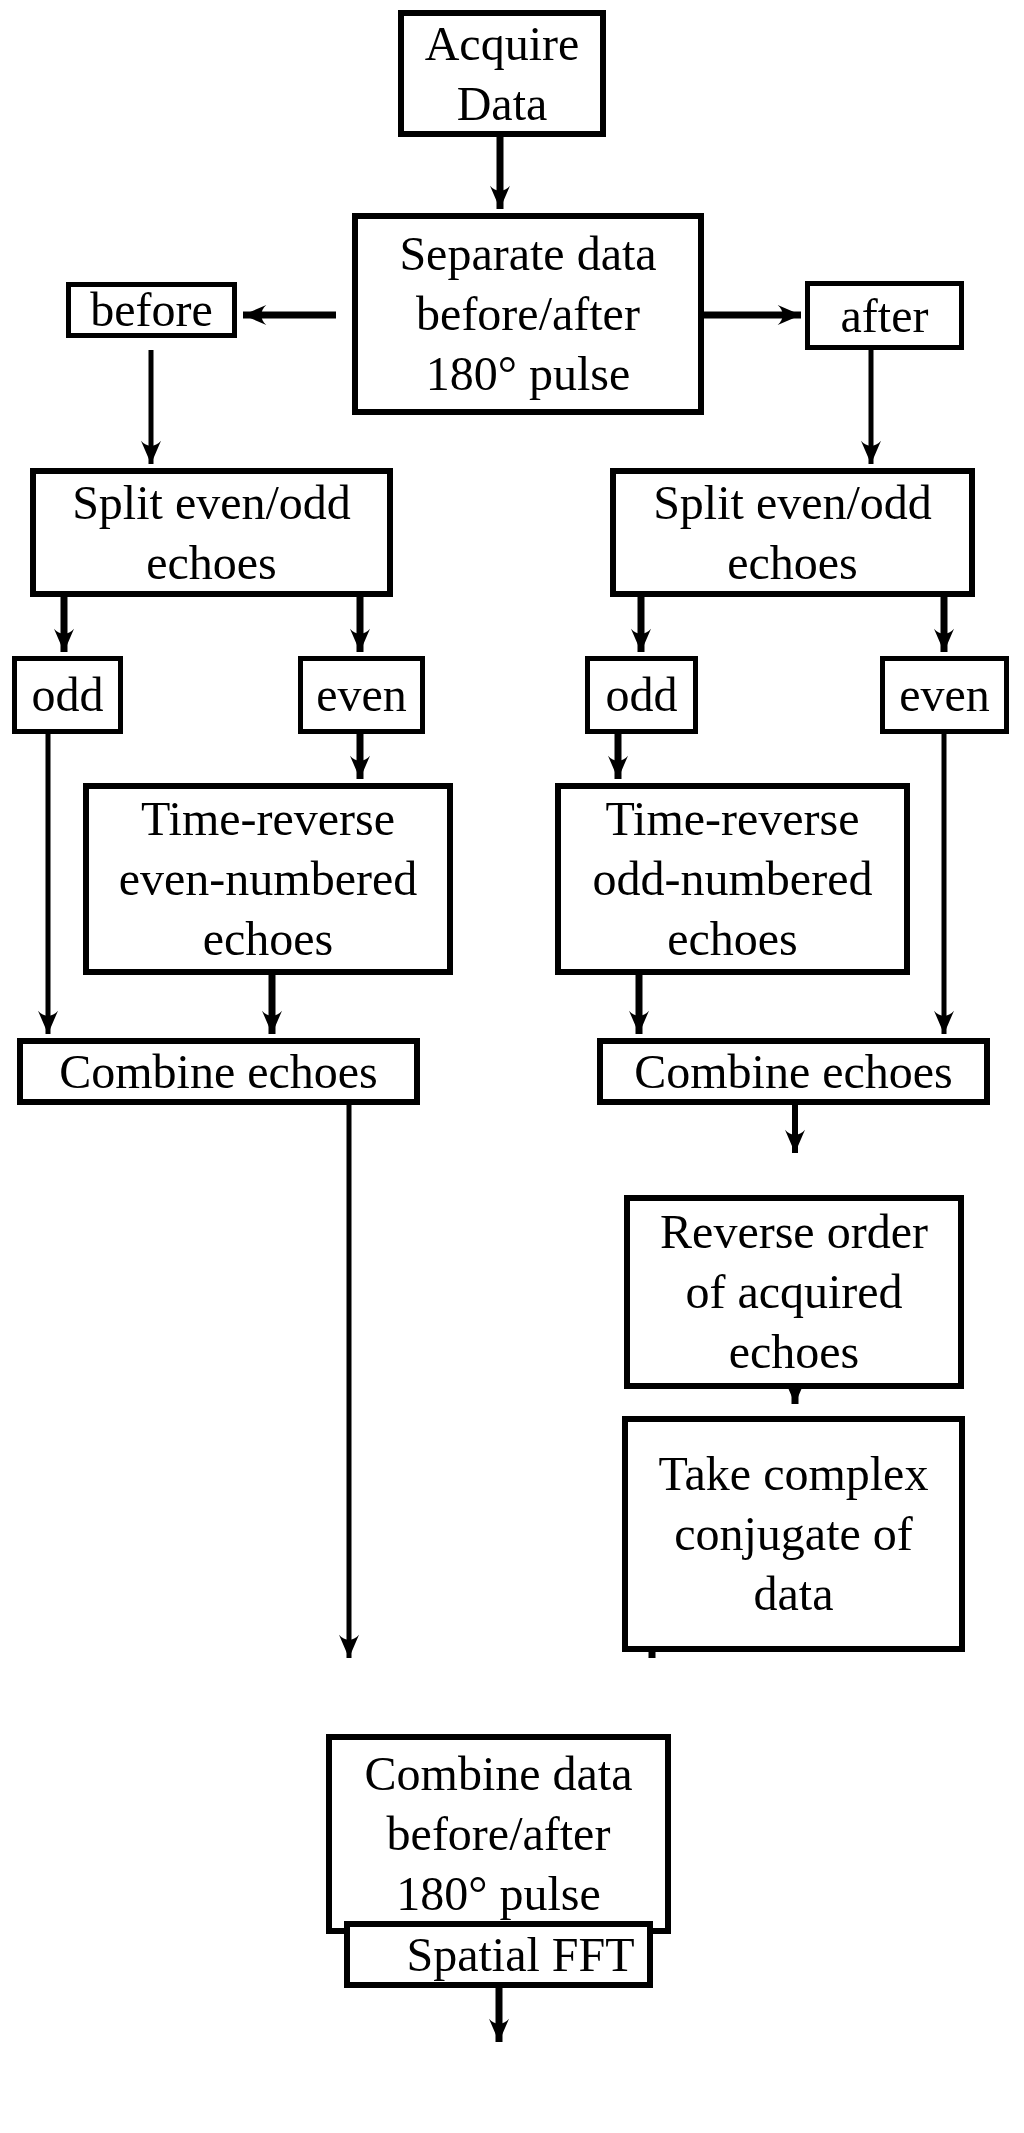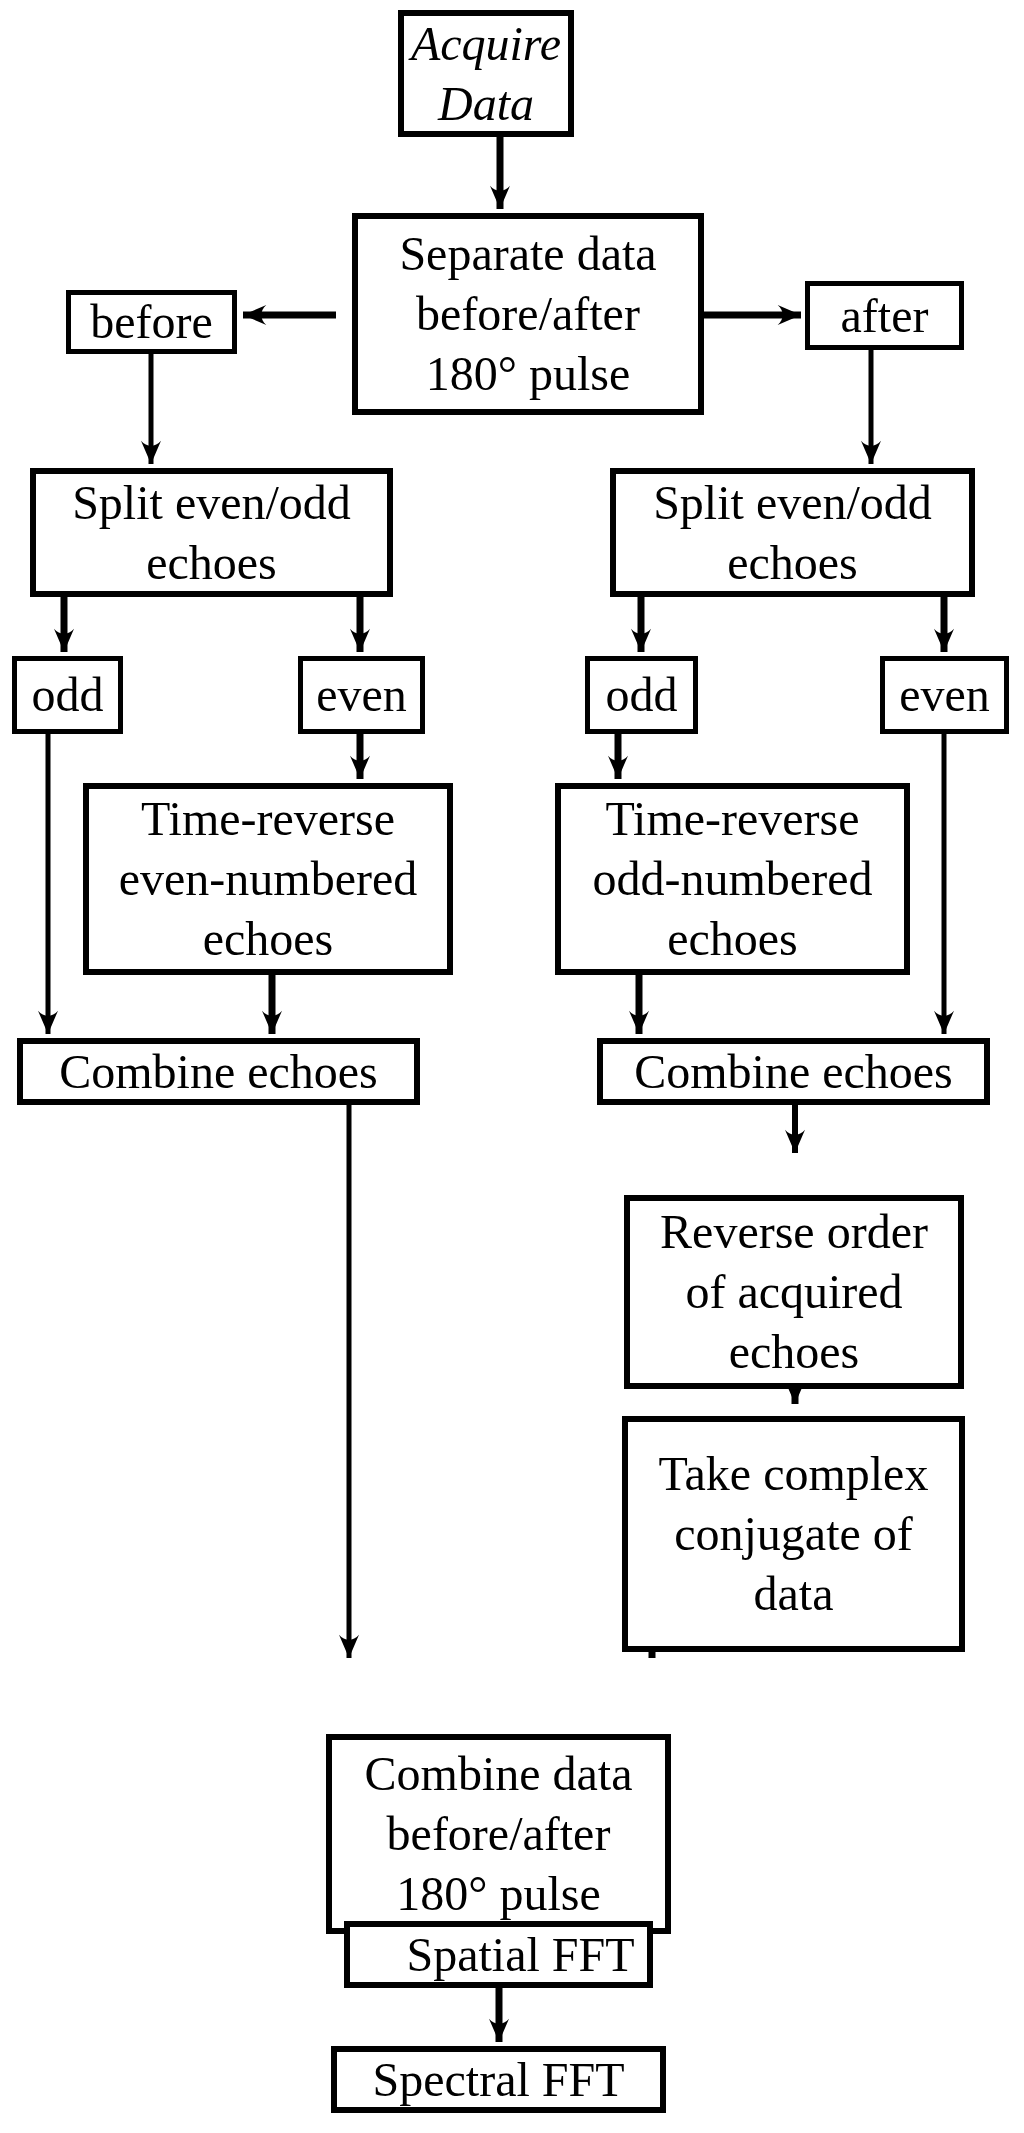--- a/index.html
+++ b/index.html
@@ -37,23 +37,23 @@
     align-items: center;
     justify-content: center;
     text-align: center;
     white-space: pre-line;
     font-family: "Liberation Serif", "DejaVu Serif", serif;
     font-size: 48px;
     line-height: 60px;
   }
   .mini { border-width: 5px; }
 
-  #n-acquire       { left: 398px; top: 10px;   width: 176px; height: 127px; font-style: italic; }
+  #n-acquire       { left: 398px; top: 10px;   width: 208px; height: 127px; }
   #n-separate      { left: 352px; top: 213px;  width: 352px; height: 202px; }
-  #n-before        { left: 66px;  top: 290px;  width: 171px; height: 64px; }
+  #n-before        { left: 66px;  top: 282px;  width: 171px; height: 56px; }
   #n-after         { left: 805px; top: 281px;  width: 159px; height: 69px; }
   #n-split-left    { left: 30px;  top: 468px;  width: 363px; height: 129px; }
   #n-split-right   { left: 610px; top: 468px;  width: 365px; height: 129px; }
   #n-odd-left      { left: 12px;  top: 656px;  width: 111px; height: 78px; }
   #n-even-left     { left: 298px; top: 656px;  width: 127px; height: 78px; }
   #n-odd-right     { left: 585px; top: 656px;  width: 113px; height: 78px; }
   #n-even-right    { left: 880px; top: 656px;  width: 129px; height: 78px; }
   #n-trev-left     { left: 83px;  top: 783px;  width: 370px; height: 192px; }
   #n-trev-right    { left: 555px; top: 783px;  width: 355px; height: 192px; }
   #n-combine-left  { left: 17px;  top: 1038px; width: 403px; height: 67px; }
@@ -124,15 +124,14 @@
   <div class="node" id="n-reverse-order">Reverse order
 of acquired
 echoes</div>
   <div class="node" id="n-conjugate">Take complex
 conjugate of
 data</div>
   <div class="node" id="n-combine-data">Combine data
 before/after
 180° pulse</div>
   <div class="node" id="n-spatial-fft">Spatial FFT</div>
-  <div class="node" id="n-spectral-fft">Spectral FFT</div>
 
 </div>
 
 </body></html>

